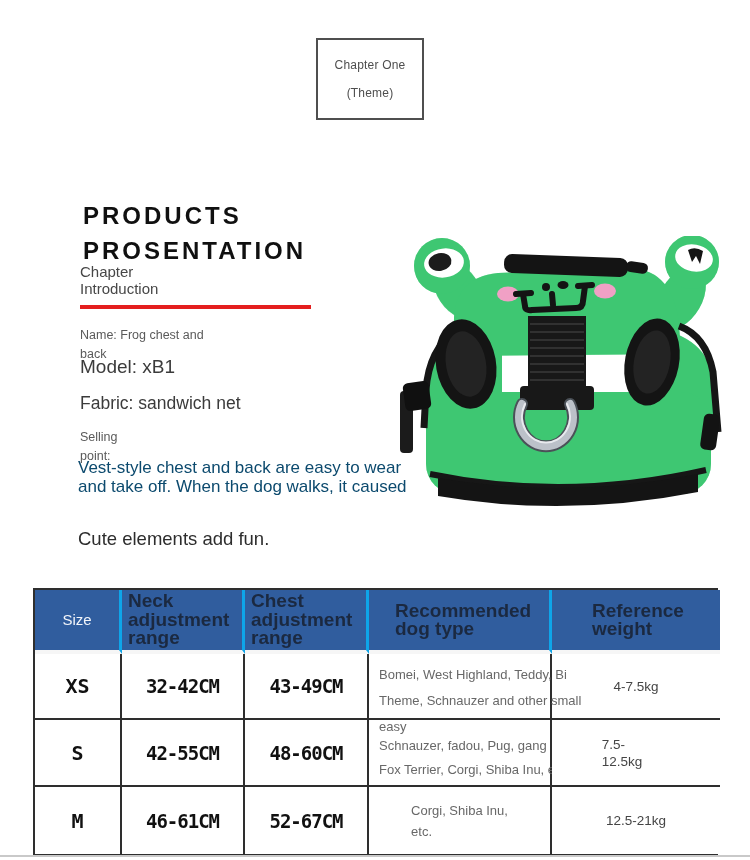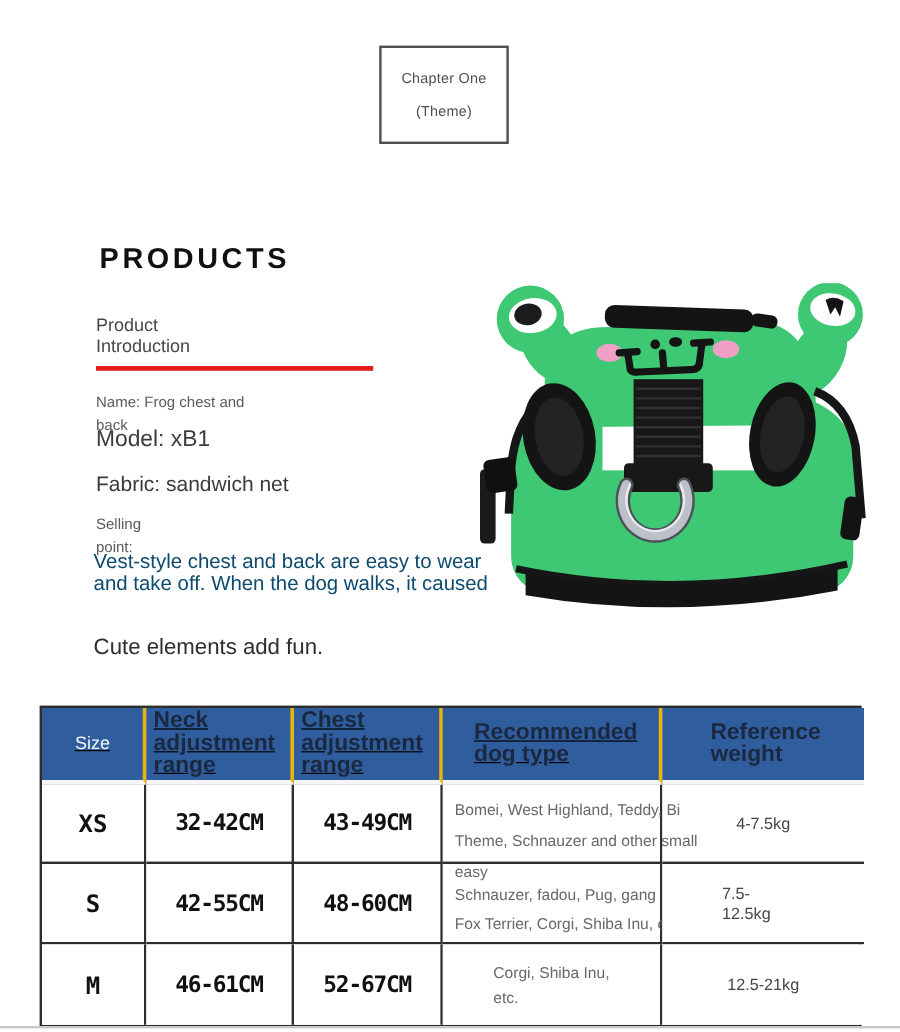--- a/index.html
+++ b/index.html
@@ -50,21 +50,21 @@
     grid-template-columns: 87px 123px 124px 183px 168px;
     grid-template-rows: 64px 66px 67px 67px;
     border: 2px solid #2e2e2e;
   }
   .hcell {
     background: #305d9e;
     border-bottom: 4px solid #f6f6f6;
     display: flex; align-items: center;
     overflow: hidden;
   }
-  .hcell.sep { border-right: 3px solid #eab308; text-decoration: underline; }
+  .hcell.sep { border-right: 3px solid #0ea5e9; }
   .hcell .hl {
     font-size: 19px; font-weight: bold; color: #1b2940; line-height: 18.5px;
   }
   .hcell.pad-left { padding-left: 6px; }
   .hcell.centered { justify-content: center; }
   .hcell.centered .hl { text-align: left; }
   .hcell-size { justify-content: center; }
   .hcell-size .hl { font-size: 15px; font-weight: normal; color: #f2f5fa; }
   .bcell {
     background: #ffffff; border-right: 2px solid #2e2e2e; border-bottom: 2px solid #2e2e2e;
@@ -96,24 +96,25 @@
 
 <div class="page">
 
   <div class="chapter-box">
     <span>Chapter One</span>
     <span>(Theme)</span>
   </div>
 
   <div class="main-title">
     <span class="line">PRODUCTS</span>
+    <span class="line">PROSENTATION</span>
   </div>
 
   <div class="section-label">
-    <span class="line">Product</span>
+    <span class="line">Chapter</span>
     <span class="line">Introduction</span>
   </div>
   <div class="red-divider"></div>
 
   <div class="t-small" style="left:80px; top:326px;">
     <span class="line">Name: Frog chest and</span>
     <span class="line">back</span>
   </div>
   <div class="t-model">Model: xB1</div>
   <div class="t-fabric">Fabric: sandwich net</div>

